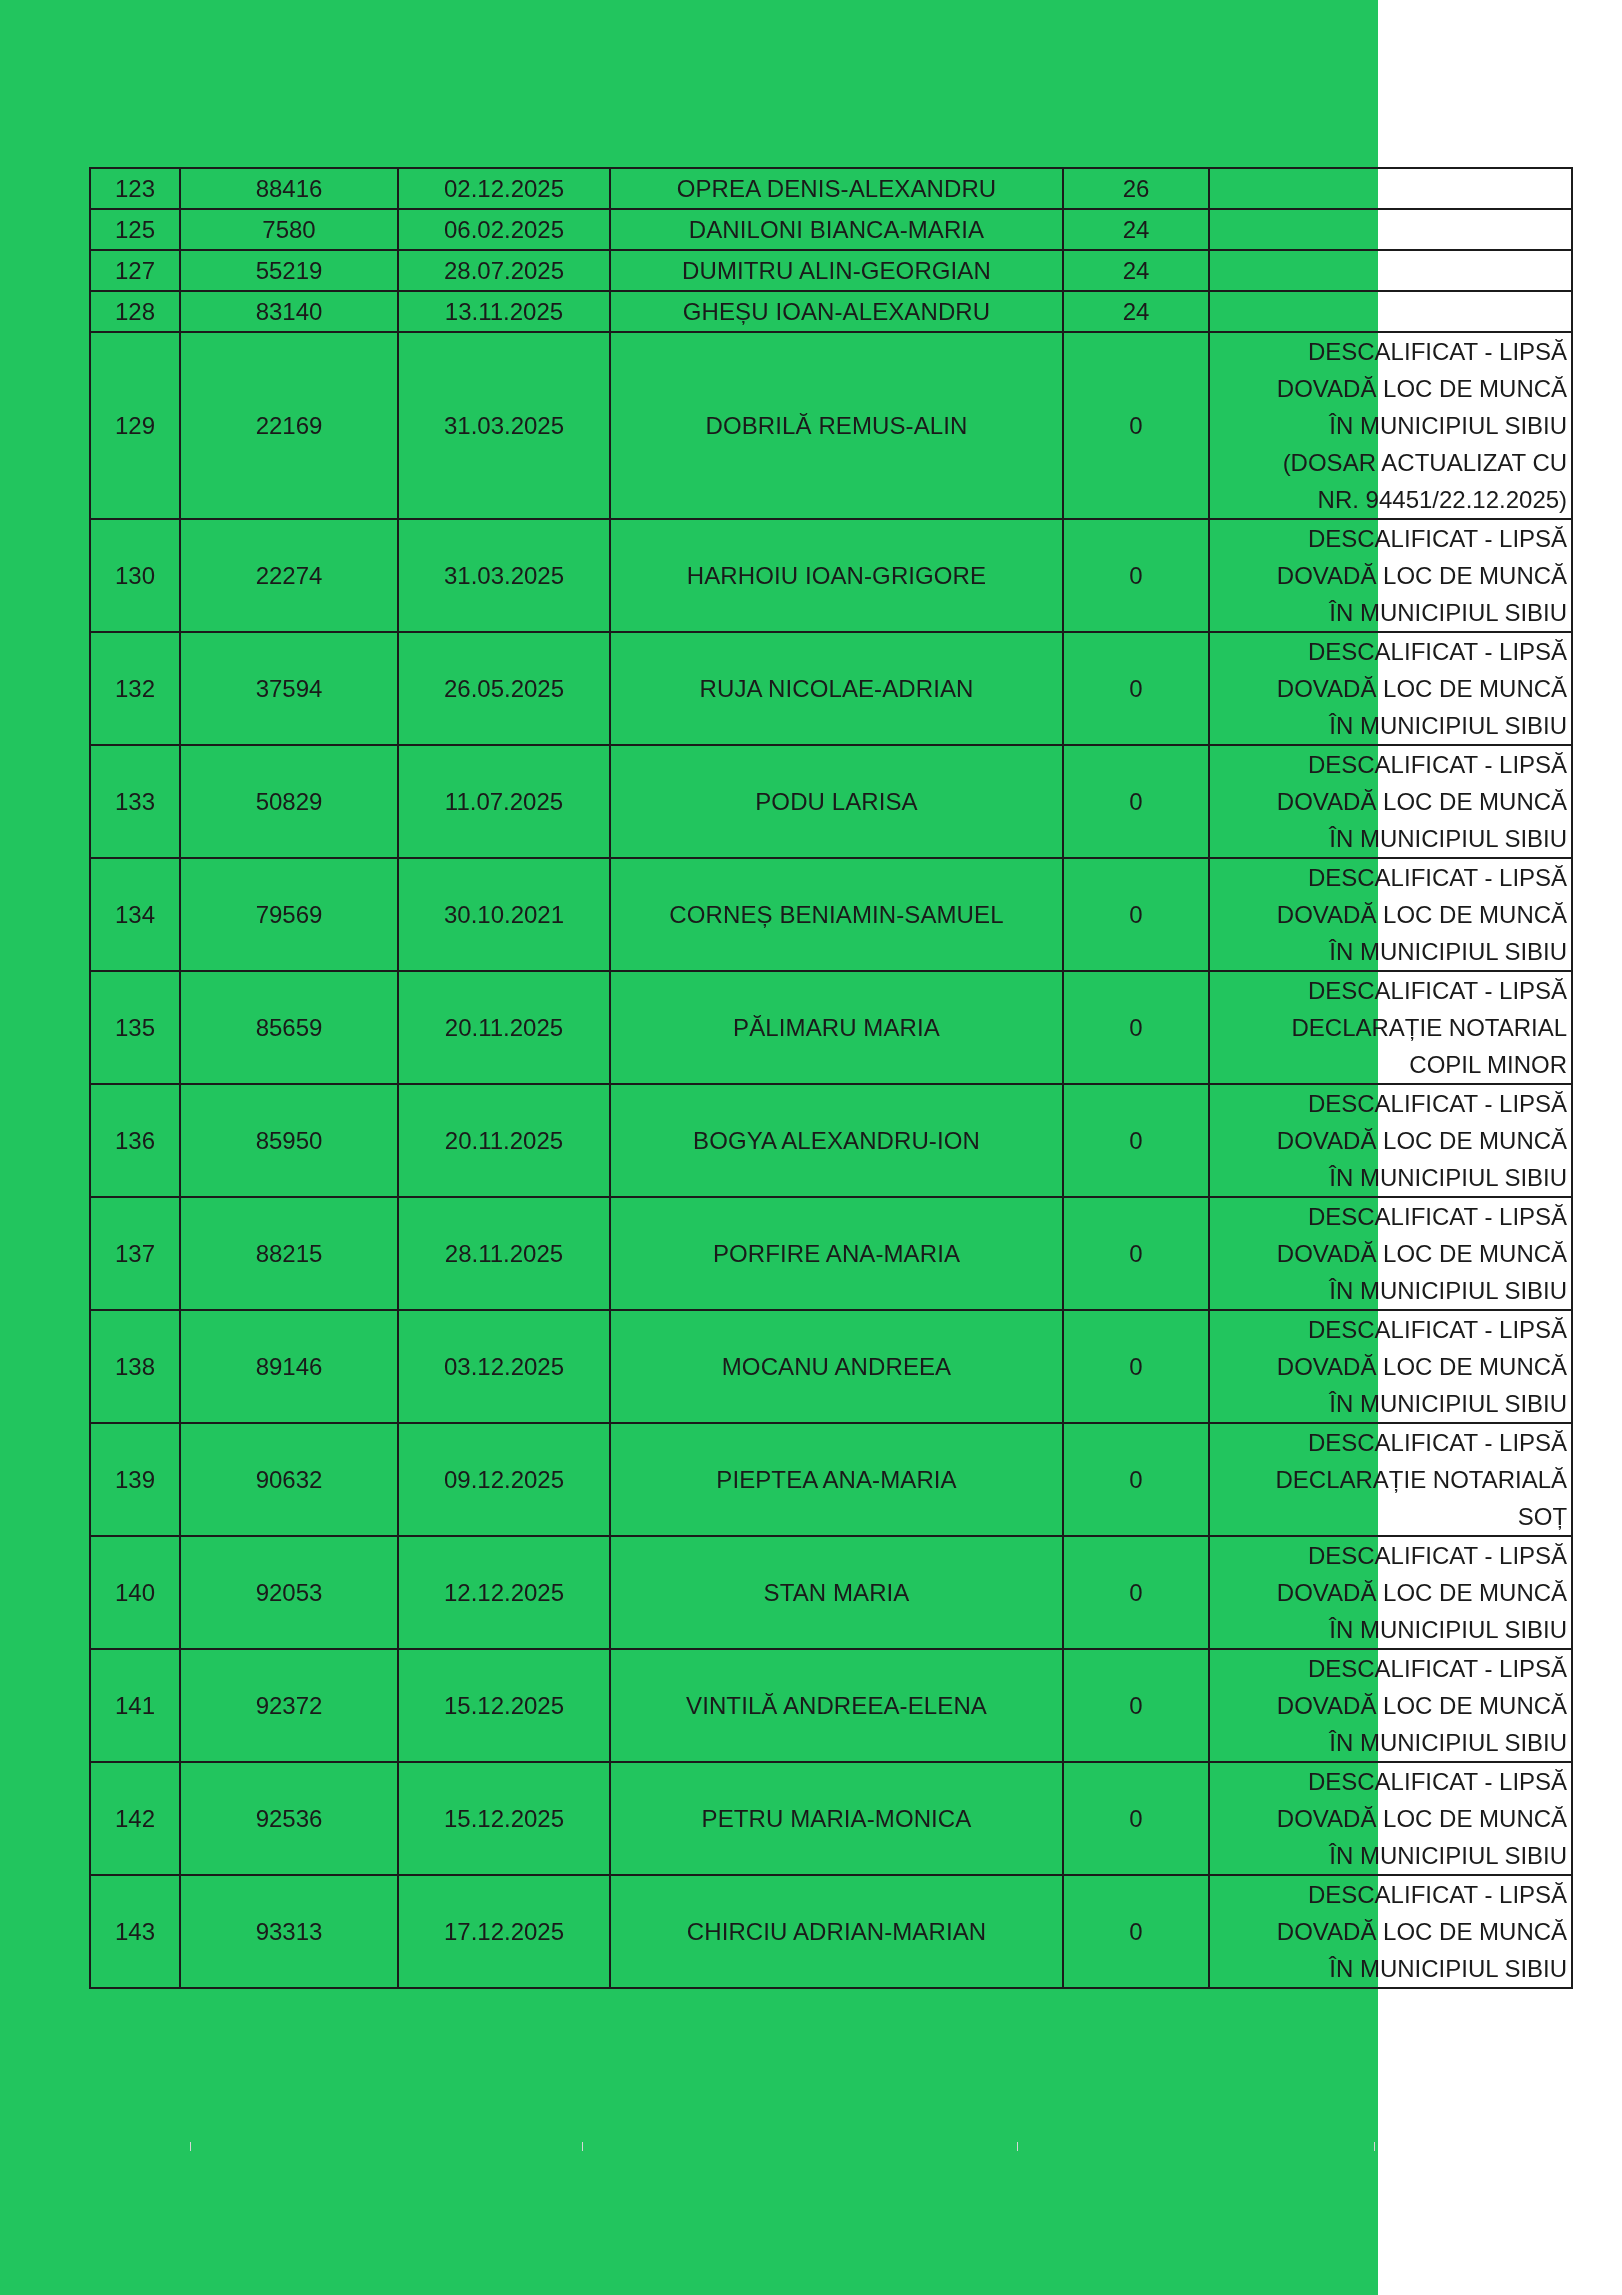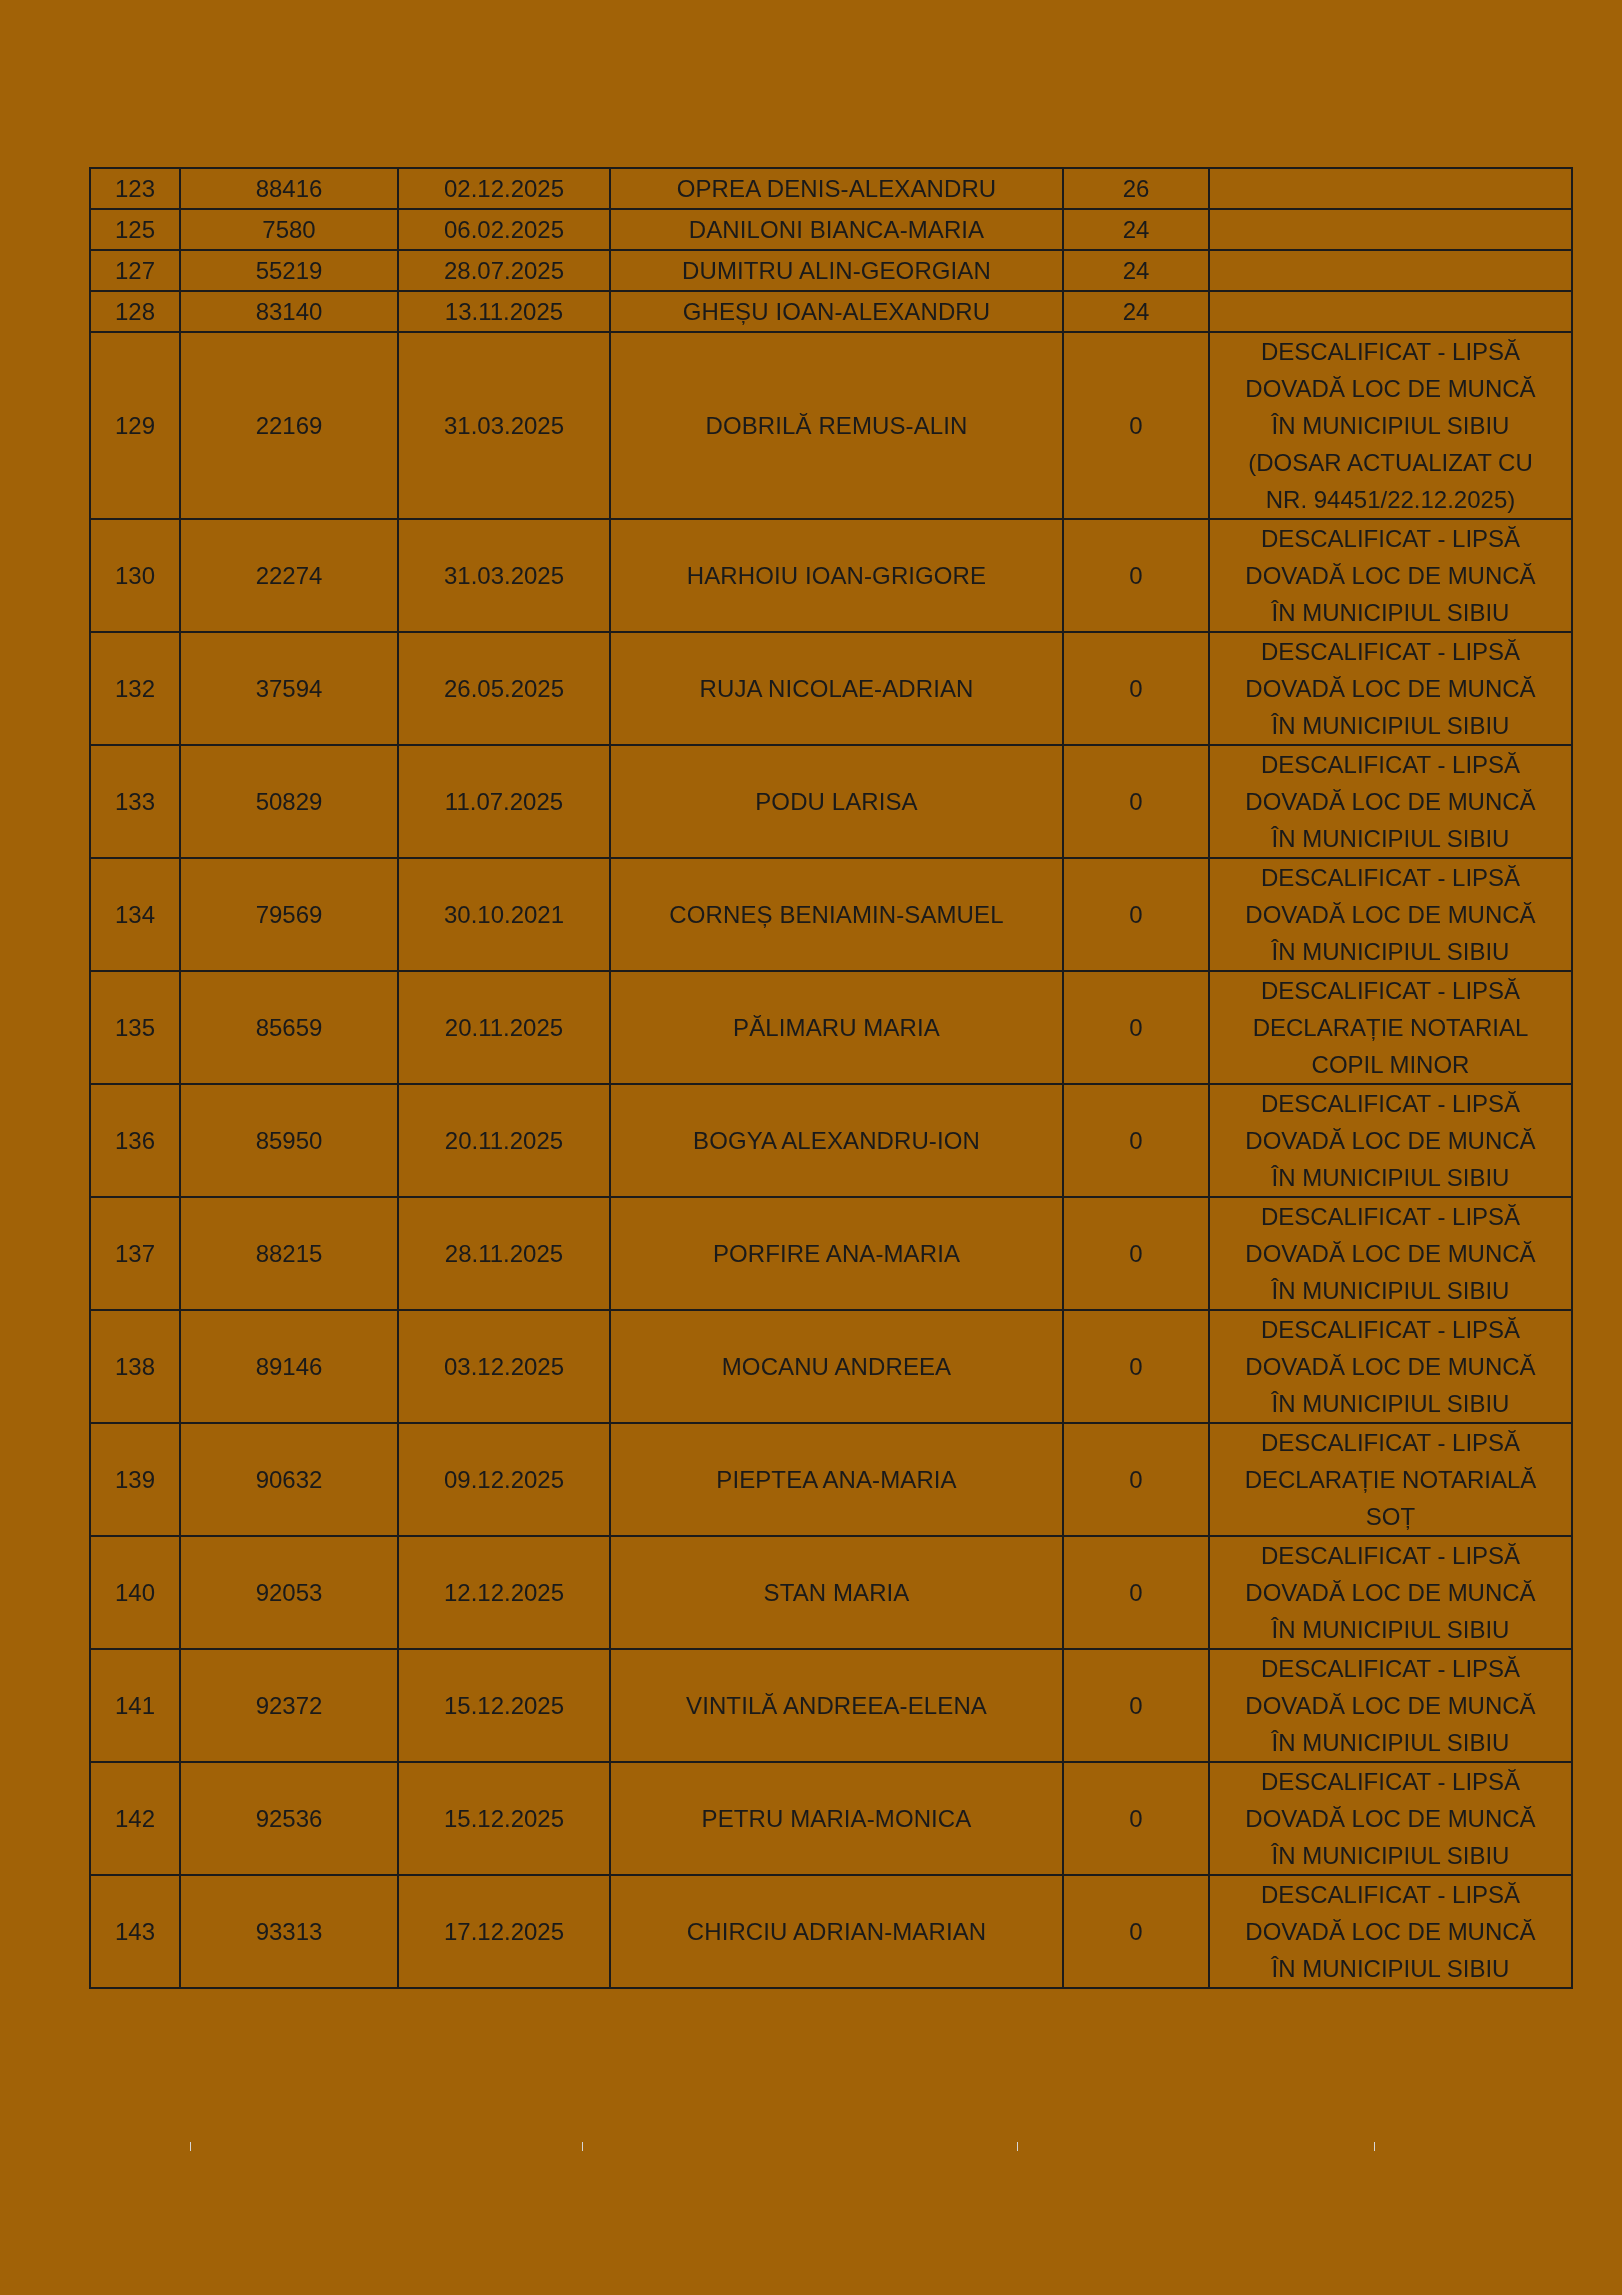--- a/index.html
+++ b/index.html
@@ -11,22 +11,22 @@
       width: 1622px;
       height: 2295px;
       position: relative;
       overflow: hidden;
       font-family: "Liberation Sans", "DejaVu Sans", sans-serif;
       color: #1a1a1a;
     }
     .page {
       position: absolute;
       left: 0; top: 0;
-      width: 1622px; height: 2295px;
-      background: #a16207;
+      width: 1378px; height: 2295px;
+      background: #22c55e;
     }
     table.list {
       position: absolute;
       left: 89px;
       top: 167px;
       width: 1481px;
       border-collapse: collapse;
       table-layout: fixed;
     }
     table.list td {
@@ -44,21 +44,21 @@
     col.c-date   { width: 212px; }
     col.c-name   { width: 453px; }
     col.c-pts    { width: 146px; }
     col.c-obs    { width: 363px; }
     tr.h1 td { height: 39px; }
     tr.h2 td { height: 52px; }
     tr.h3 td { height: 108px; }
     tr.h5 td { height: 176px; }
     td.name { letter-spacing: 0.1px; }
     td.obs { line-height: 37px; font-size: 24px; padding: 0 5.2px; }
-    .obs-line { display: block; }
+    .obs-line { display: block; text-align: right; }
     .scan-mark {
       position: absolute;
       width: 1.3px;
       height: 9.2px;
       background: #d6d6d6;
     }
   </style>
 </head>
 <body>
 

